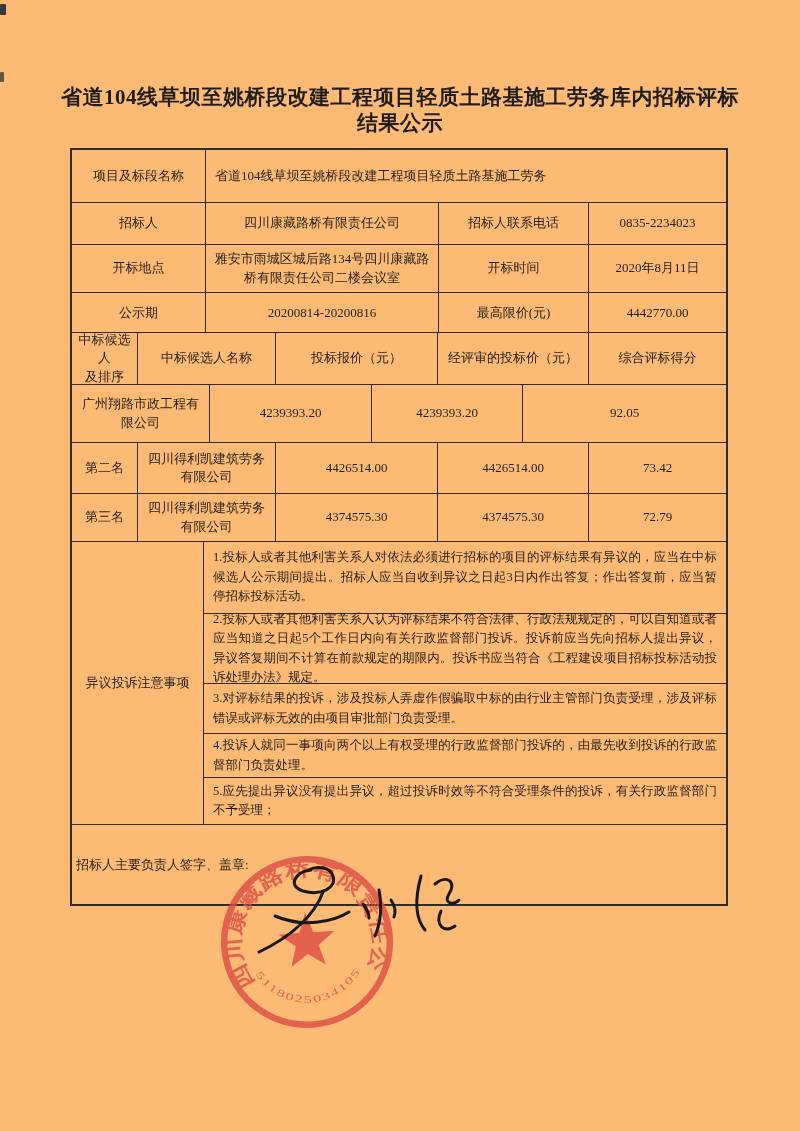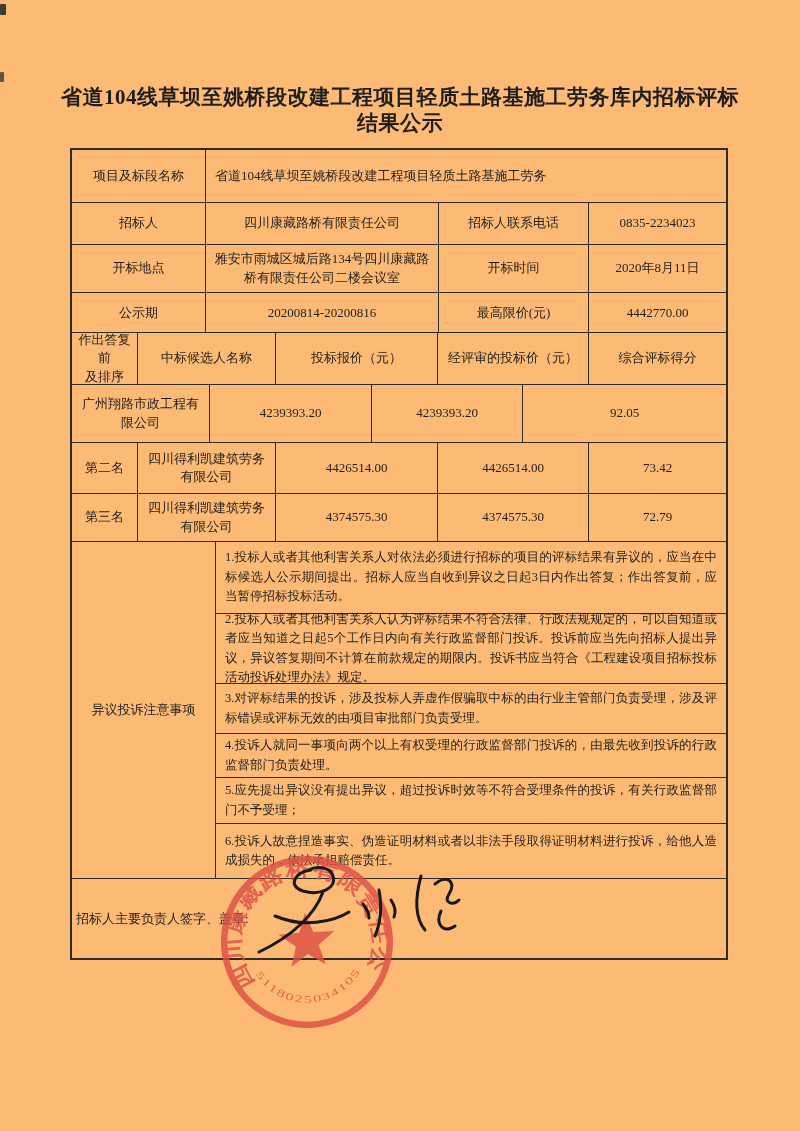--- a/index.html
+++ b/index.html
@@ -46,21 +46,21 @@
   .w-val1{width:233px;flex:none;}
   .w-lab2{width:150px;flex:none;}
   .grow{flex:1;}
   .c-rank{width:66px;flex:none;white-space:pre-line;}
   .c-name{width:138px;flex:none;}
   .c-bid{width:162px;flex:none;}
   .c-eval{width:151px;flex:none;}
 
   .complaints{display:flex;border-bottom:1px solid #2e2c2d;}
   .complaints-label{
-    width:144px;flex:none;box-sizing:border-box;
+    width:132px;flex:none;box-sizing:border-box;
     border-right:1px solid #2e2c2d;
     display:flex;align-items:center;justify-content:center;text-align:center;
   }
   .complaints-items{flex:1;display:flex;flex-direction:column;}
   .citem{
     box-sizing:border-box;
     border-bottom:1px solid #2e2c2d;
     padding:4px 9px;
     font-size:12.5px;line-height:1.55;
     display:flex;align-items:center;
@@ -120,21 +120,21 @@
       <div class="cell grow">2020年8月11日</div>
     </div>
     <div class="row" style="height:40px">
       <div class="cell w-label">公示期</div>
       <div class="cell w-val1">20200814-20200816</div>
       <div class="cell w-lab2">最高限价(元)</div>
       <div class="cell grow">4442770.00</div>
     </div>
 
     <div class="row" style="height:52px">
-      <div class="cell c-rank">作出答复前
+      <div class="cell c-rank">中标候选人
 及排序</div>
       <div class="cell c-name">中标候选人名称</div>
       <div class="cell c-bid">投标报价（元）</div>
       <div class="cell c-eval">经评审的投标价（元）</div>
       <div class="cell grow">综合评标得分</div>
     </div>
 
     <div class="row" style="height:58px">
       <div class="cell c-name">广州翔路市政工程有限公司</div>
       <div class="cell c-bid">4239393.20</div>
@@ -157,21 +157,20 @@
     </div>
 
     <div class="complaints">
       <div class="complaints-label">异议投诉注意事项</div>
       <div class="complaints-items">
         <div class="citem" style="height:72px">1.投标人或者其他利害关系人对依法必须进行招标的项目的评标结果有异议的，应当在中标候选人公示期间提出。招标人应当自收到异议之日起3日内作出答复；作出答复前，应当暂停招标投标活动。</div>
         <div class="citem" style="height:70px">2.投标人或者其他利害关系人认为评标结果不符合法律、行政法规规定的，可以自知道或者应当知道之日起5个工作日内向有关行政监督部门投诉。投诉前应当先向招标人提出异议，异议答复期间不计算在前款规定的期限内。投诉书应当符合《工程建设项目招标投标活动投诉处理办法》规定。</div>
         <div class="citem" style="height:50px">3.对评标结果的投诉，涉及投标人弄虚作假骗取中标的由行业主管部门负责受理，涉及评标错误或评标无效的由项目审批部门负责受理。</div>
         <div class="citem" style="height:44px">4.投诉人就同一事项向两个以上有权受理的行政监督部门投诉的，由最先收到投诉的行政监督部门负责处理。</div>
         <div class="citem" style="height:46px">5.应先提出异议没有提出异议，超过投诉时效等不符合受理条件的投诉，有关行政监督部门不予受理；</div>
-        <div class="citem" style="height:54px">6.投诉人故意捏造事实、伪造证明材料或者以非法手段取得证明材料进行投诉，给他人造成损失的，依法承担赔偿责任。</div>
       </div>
     </div>
 
     <div class="sig-row">
       <span>招标人主要负责人签字、盖章:</span>
     </div>
   </div>
 
   <svg class="stamp" viewBox="0 0 200 200" aria-hidden="true">
     <g>

